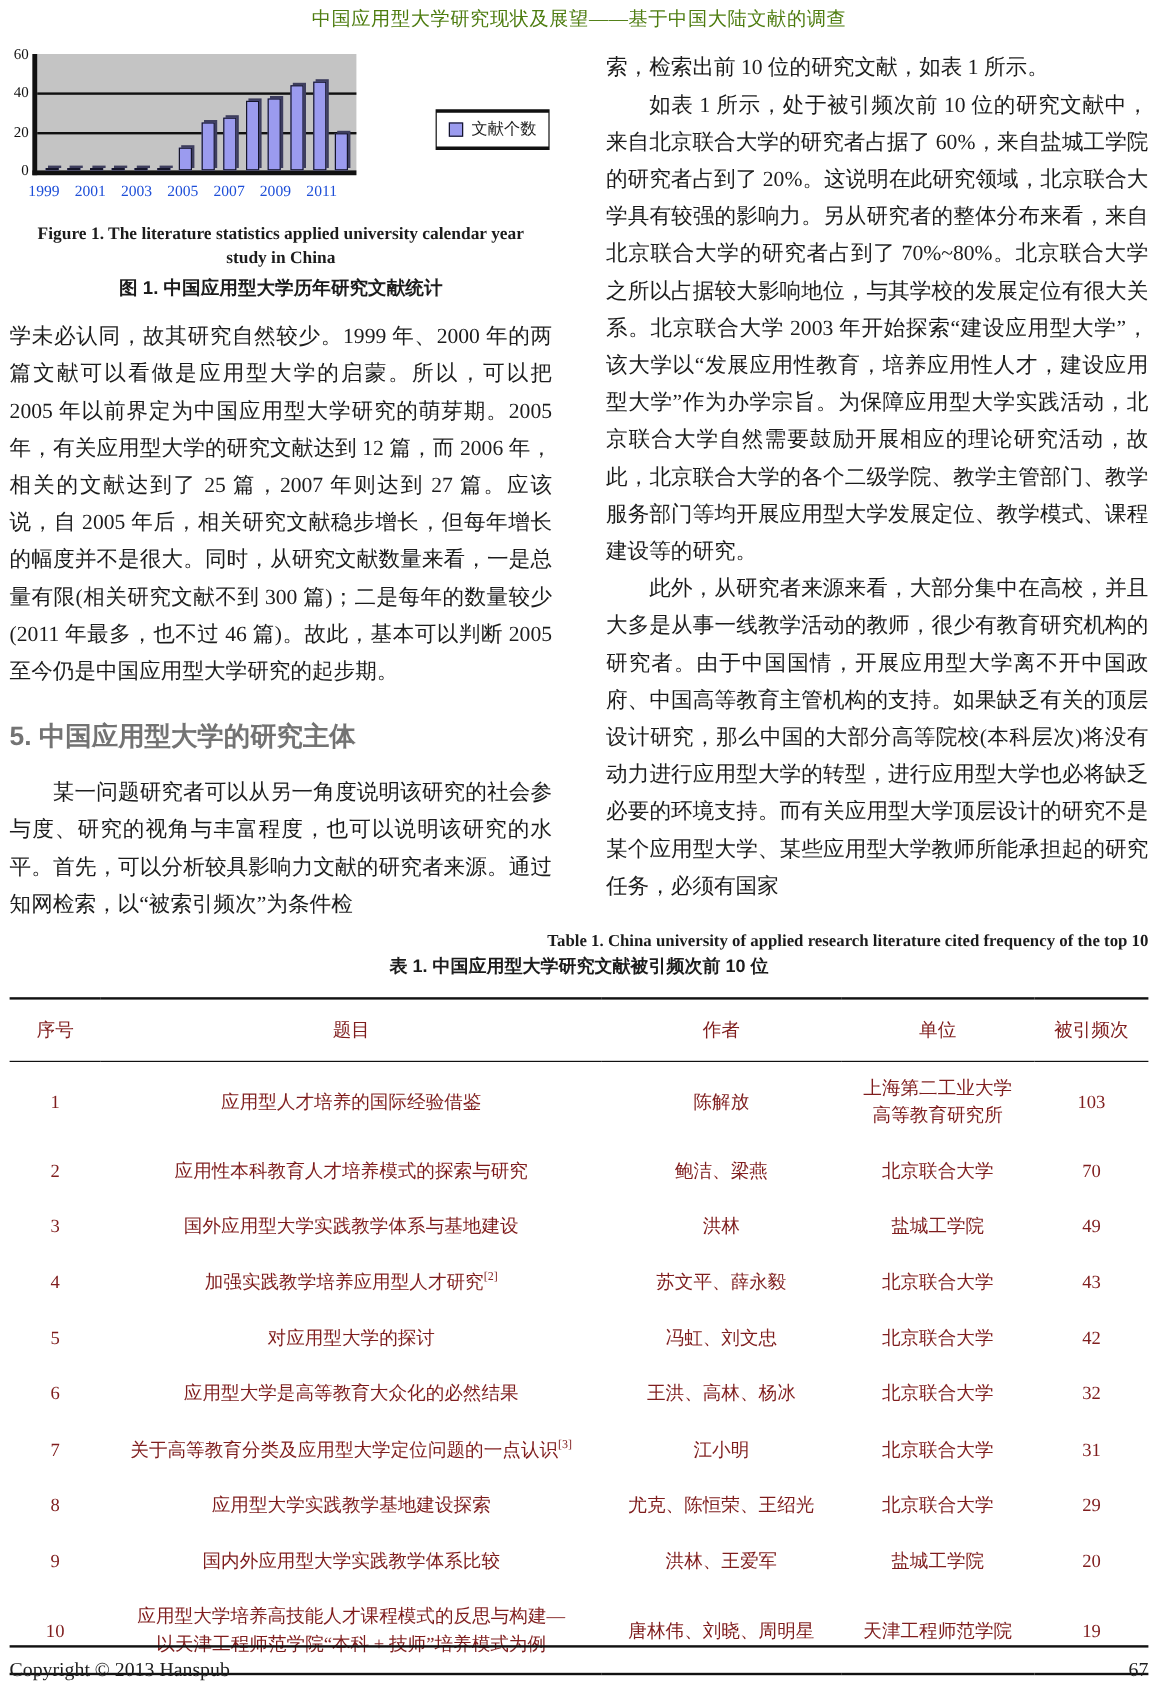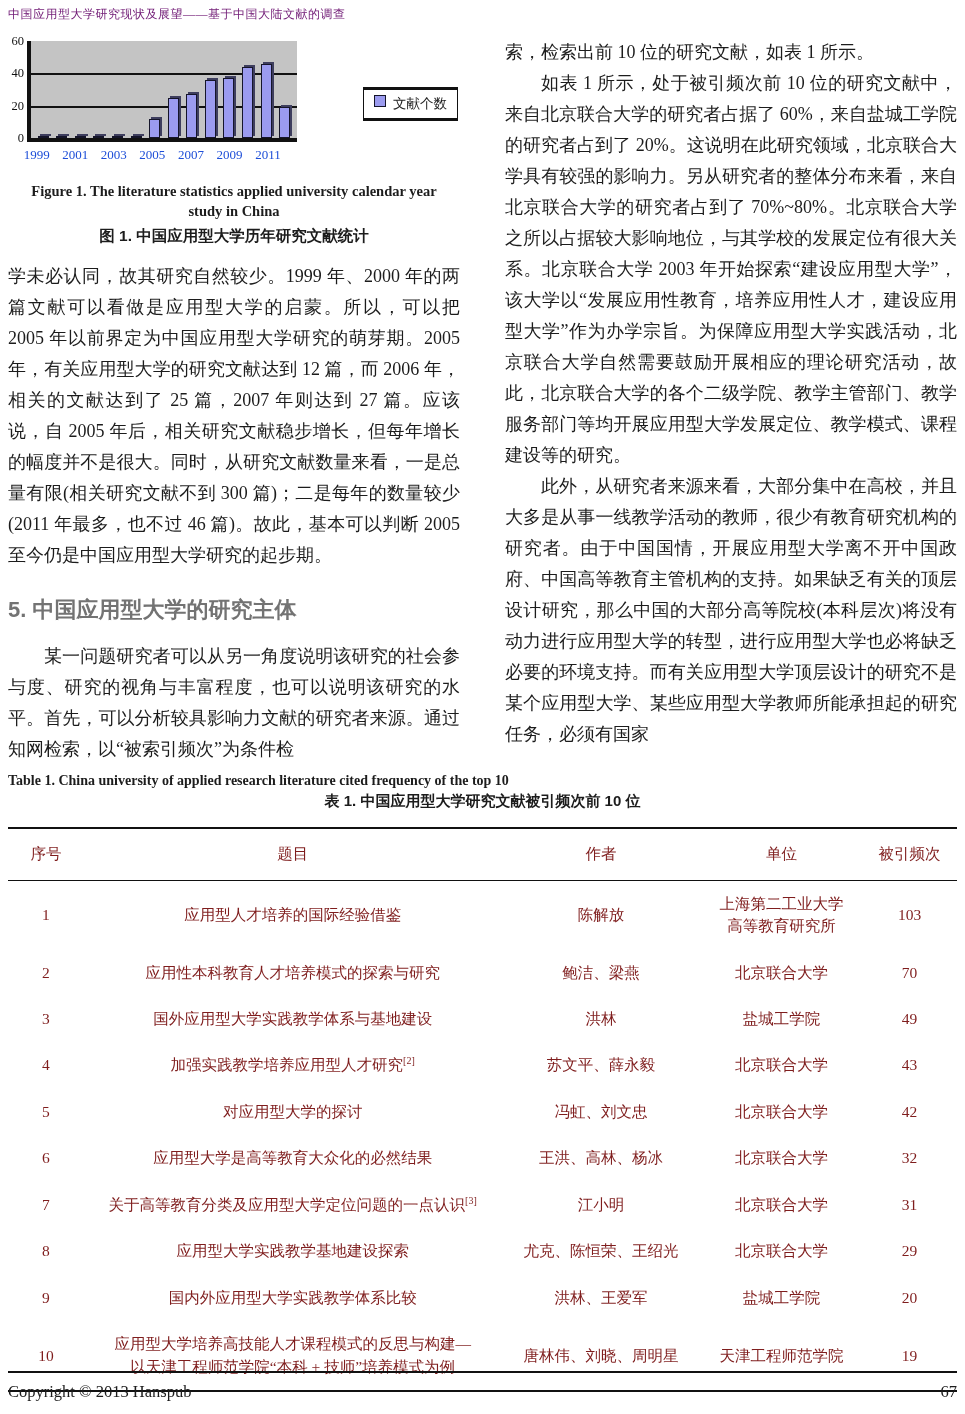--- a/index.html
+++ b/index.html
@@ -3,21 +3,21 @@
 <meta charset="utf-8">
 <style>
   html,body{margin:0;padding:0;}
   body{
     width:965px;height:1414px;background:#ffffff;color:#1c1c1c;
     font-family:"Liberation Serif","DejaVu Serif",serif;
     position:relative;overflow:hidden;
   }
   .page{padding:0 8px;}
   .running-title{
-    text-align:left;font-size:12px;color:#701a75;padding-top:6px;letter-spacing:.5px;
+    text-align:center;font-size:16px;color:#4d7c0f;padding-top:6px;letter-spacing:.5px;
   }
   .content{display:flex;gap:45px;padding-top:14px;}
   .col{width:452px;}
   
   .figure-row{display:flex;align-items:flex-start;width:100%;}
   .chart-wrap{position:relative;width:302px;height:130px;flex:0 0 302px;}
   .ylab{position:absolute;left:0;width:16px;text-align:right;font-size:12.5px;color:#111;}
   .plot{
     position:absolute;left:19px;top:4px;width:270px;height:101px;
     background:#c4c4c4;border-left:4px solid #111;border-bottom:4px solid #111;
@@ -30,42 +30,42 @@
   }
   .bar{
     width:11px;background:#9b9bef;border:1px solid #15152a;box-sizing:border-box;
     box-shadow:2px -2px 0 0 #3e3e5e;
   }
   .x-labels{position:absolute;left:19px;top:110px;width:270px;height:18px;font-size:13px;color:#1d4ed8;}
   .x-labels span{position:absolute;transform:translateX(-50%);white-space:nowrap;}
   .legend{
     margin-left:auto;margin-top:50px;margin-right:2px;
     border:1px solid #111;border-top-width:3px;border-bottom-width:3px;
-    padding:5px 10px;display:flex;gap:7px;font-size:13.5px;background:#fff;
+    padding:5px 10px;display:flex;align-items:center;gap:7px;font-size:13.5px;background:#fff;
   }
   .legend-swatch{width:10px;height:10px;background:#9b9bef;border:1px solid #15152a;}
   .fig-caption-en{
     text-align:center;font-weight:bold;font-size:14.5px;line-height:1.4;
     margin-top:14px;white-space:pre-line;
   }
   .fig-caption-zh{
     text-align:center;font-weight:bold;font-size:15.5px;margin-top:4px;
     font-family:"Liberation Sans","DejaVu Sans",sans-serif;
   }
   
   .para{font-size:18px;line-height:31px;text-align:justify;margin:0;}
   .para.indent{text-indent:2em;}
   .col-left .para.first{margin-top:14px;}
   .section-heading{
     font-family:"Liberation Sans","DejaVu Sans",sans-serif;
     font-weight:bold;font-size:22px;margin:24px 0 16px 0;color:#737373;
   }
   
   .table-section{margin-top:8px;}
-  .tbl-caption-en{text-align:left;font-weight:bold;font-size:14px;}
+  .tbl-caption-en{text-align:right;font-weight:bold;font-size:14px;}
   .tbl-caption-zh{
     text-align:center;font-weight:bold;font-size:15px;margin-top:3px;
     font-family:"Liberation Sans","DejaVu Sans",sans-serif;
   }
   table.cited{
     width:100%;border-collapse:collapse;margin-top:16px;font-size:15.5px;color:#7f1d1d;
     border-top:2px solid #111;border-bottom:2px solid #111;
   }
   table.cited th{
     font-weight:normal;border-bottom:1px solid #111;padding:15px 4px;text-align:center;

